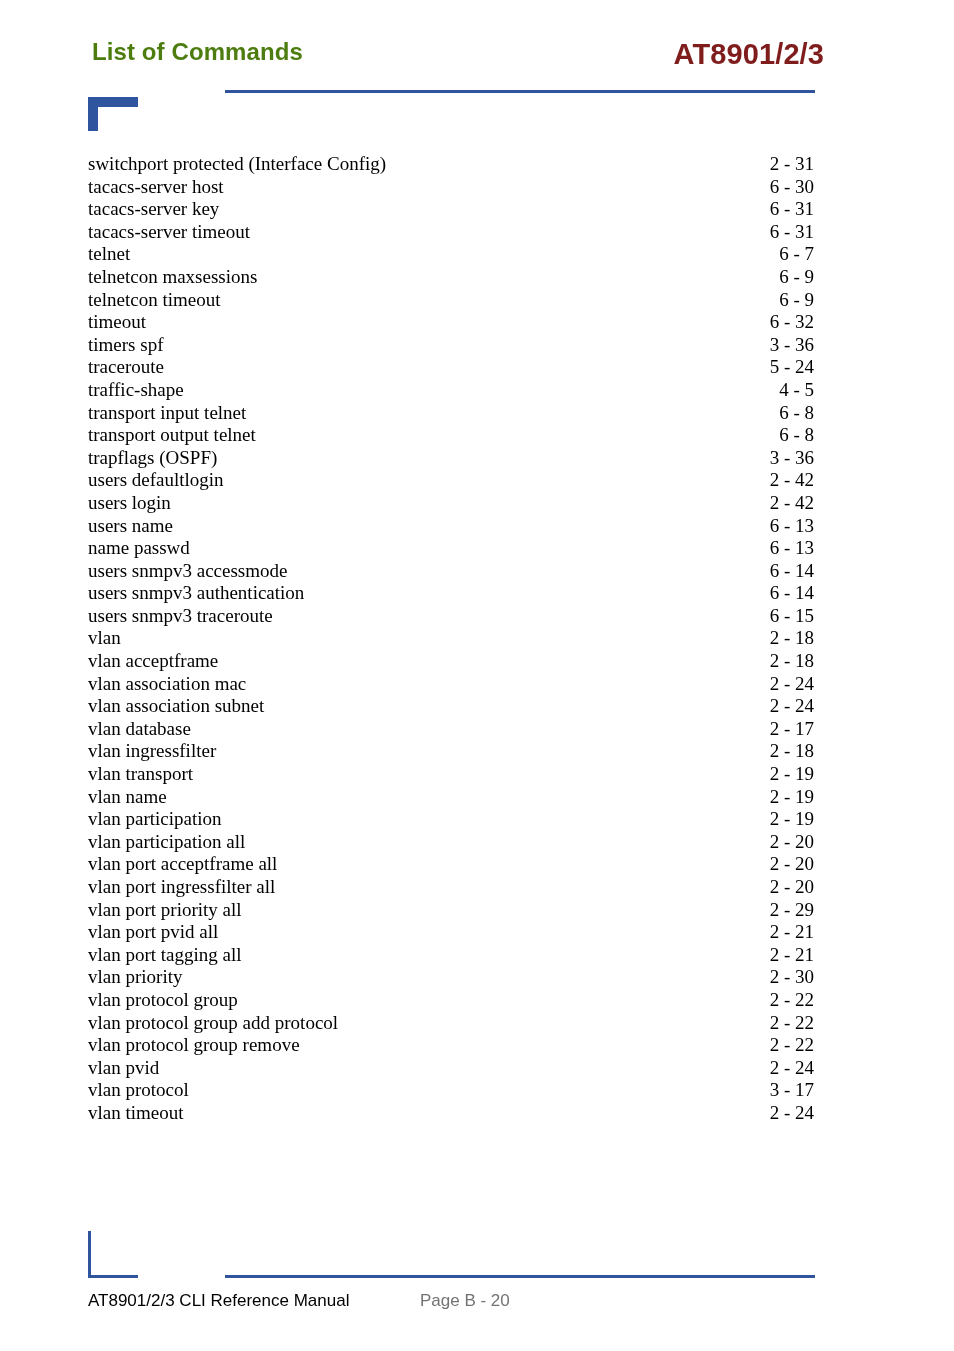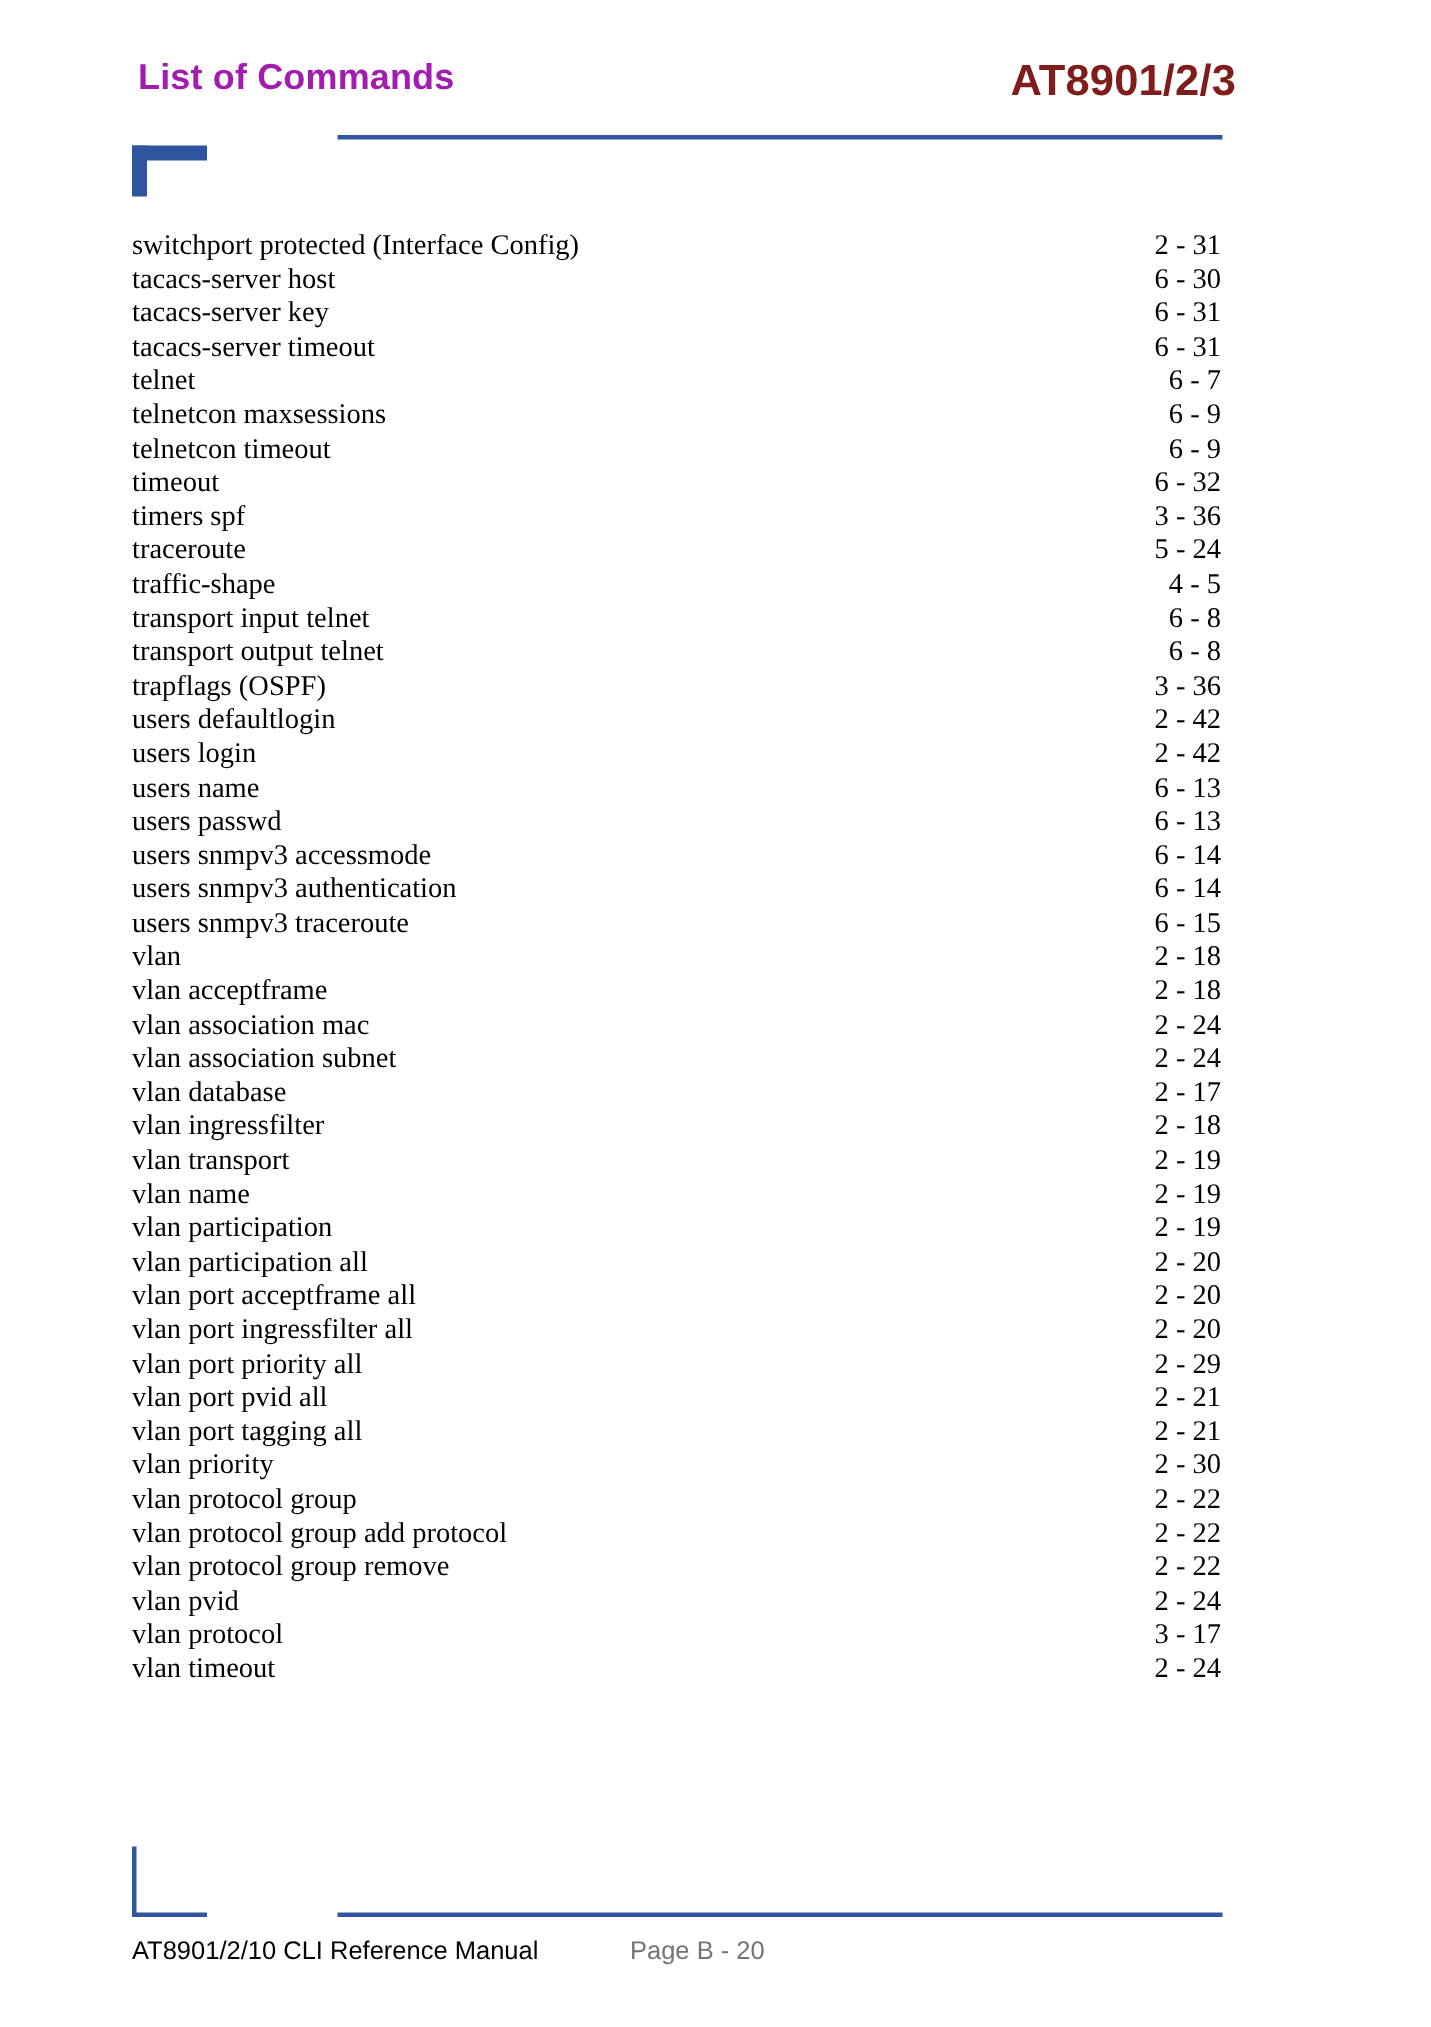--- a/index.html
+++ b/index.html
@@ -30,21 +30,21 @@
     height: 140px;
   }
   .header-title {
     position: absolute;
     left: 92px;
     top: 38px;
     font-family: "Liberation Sans", sans-serif;
     font-weight: bold;
     font-size: 24px;
     letter-spacing: 0.1px;
-    color: #a21caf;
+    color: #4d7c0f;
     white-space: nowrap;
   }
   .header-model {
     position: absolute;
     right: 130px;
     top: 38px;
     font-family: "Liberation Sans", sans-serif;
     font-weight: bold;
     font-size: 29px;
     letter-spacing: 0.1px;
@@ -247,21 +247,21 @@
     </div>
     <div class="index-row">
       <span class="entry-label">users login</span>
       <span class="entry-page">2 - 42</span>
     </div>
     <div class="index-row">
       <span class="entry-label">users name</span>
       <span class="entry-page">6 - 13</span>
     </div>
     <div class="index-row">
-      <span class="entry-label">users passwd</span>
+      <span class="entry-label">name passwd</span>
       <span class="entry-page">6 - 13</span>
     </div>
     <div class="index-row">
       <span class="entry-label">users snmpv3 accessmode</span>
       <span class="entry-page">6 - 14</span>
     </div>
     <div class="index-row">
       <span class="entry-label">users snmpv3 authentication</span>
       <span class="entry-page">6 - 14</span>
     </div>
@@ -358,17 +358,17 @@
       <span class="entry-page">2 - 24</span>
     </div>
   </div>
 
   <div class="page-footer">
     <div class="footer-bracket">
       <div class="fb-v"></div>
       <div class="fb-h"></div>
     </div>
     <div class="footer-rule"></div>
-    <div class="footer-manual">AT8901/2/10 CLI Reference Manual</div>
+    <div class="footer-manual">AT8901/2/3 CLI Reference Manual</div>
     <div class="footer-pagenum">Page B - 20</div>
   </div>
 
 </div>
 
 </body></html>

